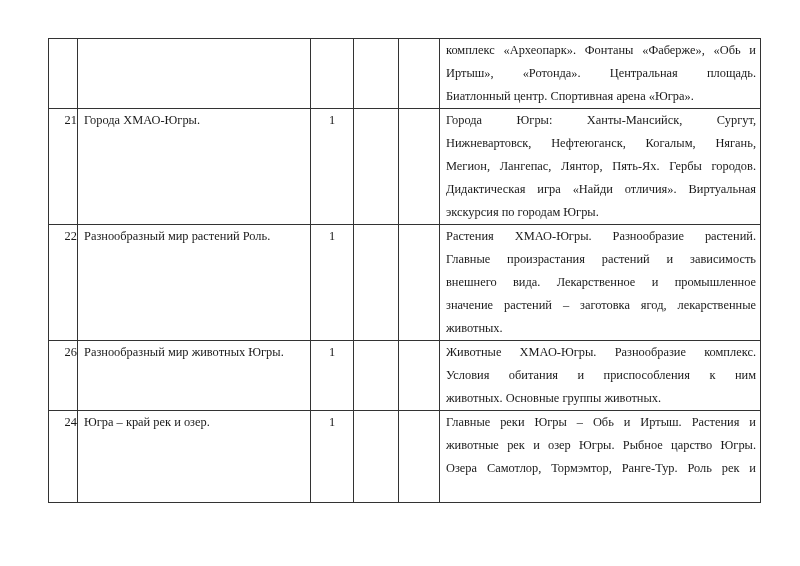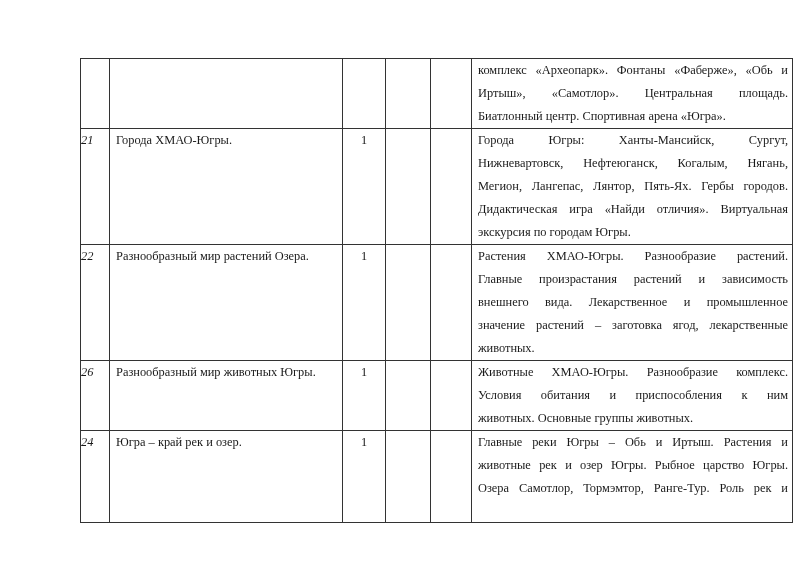--- a/index.html
+++ b/index.html
@@ -1,31 +1,30 @@
 <!DOCTYPE html>
 <html><head>
   <meta charset="utf-8">
   <style>
     html, body { margin: 0; padding: 0; background: #ffffff; }
     body { width: 800px; height: 566px; position: relative; overflow: hidden;
            font-family: "Liberation Serif", "DejaVu Serif", serif; color: #1a1a1a; }
     table.doc {
-      position: absolute; left: 48px; top: 58px;
+      position: absolute; left: 48px; top: 38px;
       border-collapse: collapse; table-layout: fixed;
       width: 700px;
-      margin-left: 32px;
     }
     table.doc td {
       border: 1.3px solid #333;
       vertical-align: top;
       padding: 0;
       font-size: 12.4px;
       line-height: 23px;
     }
-    td.c-num { width: 28px; text-align: left; font-style: italic; }
+    td.c-num { width: 28px; text-align: right; }
     td.c-topic { width: 226px; padding-left: 6px !important; }
     td.c-hours { width: 42px; text-align: center; }
     td.c-e1 { width: 44px; }
     td.c-e2 { width: 40px; }
     td.c-content { width: 310px; padding: 0 4px 0 6px !important; text-align: justify; text-align-last: left; }
     tr.r0 td { height: 68px; }
     tr.r1 td { height: 114px; }
     tr.r2 td { height: 114px; }
     tr.r3 td { height: 68px; }
     tr.r4 td { height: 91px; }
@@ -38,41 +37,41 @@
 <table class="doc">
   <tbody>
       <tr class="r0">
     <td class="c-num"></td>
     <td class="c-topic"></td>
     <td class="c-hours"></td>
     <td class="c-e1"></td>
     <td class="c-e2"></td>
     <td class="c-content">
       <span class="line">комплекс «Археопарк». Фонтаны «Фаберже», «Обь и</span>
-      <span class="line">Иртыш», «Самотлор». Центральная площадь.</span>
+      <span class="line">Иртыш», «Ротонда». Центральная площадь.</span>
       <span class="line last">Биатлонный центр. Спортивная арена «Югра».</span>
     </td>
   </tr>
   <tr class="r1">
     <td class="c-num">21</td>
     <td class="c-topic">Города ХМАО-Югры.</td>
     <td class="c-hours">1</td>
     <td class="c-e1"></td>
     <td class="c-e2"></td>
     <td class="c-content">
       <span class="line">Города Югры: Ханты-Мансийск, Сургут,</span>
       <span class="line">Нижневартовск, Нефтеюганск, Когалым, Нягань,</span>
       <span class="line">Мегион, Лангепас, Лянтор, Пять-Ях. Гербы городов.</span>
       <span class="line">Дидактическая игра «Найди отличия». Виртуальная</span>
       <span class="line last">экскурсия по городам Югры.</span>
     </td>
   </tr>
   <tr class="r2">
     <td class="c-num">22</td>
-    <td class="c-topic">Разнообразный мир растений Озера.</td>
+    <td class="c-topic">Разнообразный мир растений Роль.</td>
     <td class="c-hours">1</td>
     <td class="c-e1"></td>
     <td class="c-e2"></td>
     <td class="c-content">
       <span class="line">Растения ХМАО-Югры. Разнообразие растений.</span>
       <span class="line">Главные произрастания растений и зависимость</span>
       <span class="line">внешнего вида. Лекарственное и промышленное</span>
       <span class="line">значение растений – заготовка ягод, лекарственные</span>
       <span class="line last">животных.</span>
     </td>

